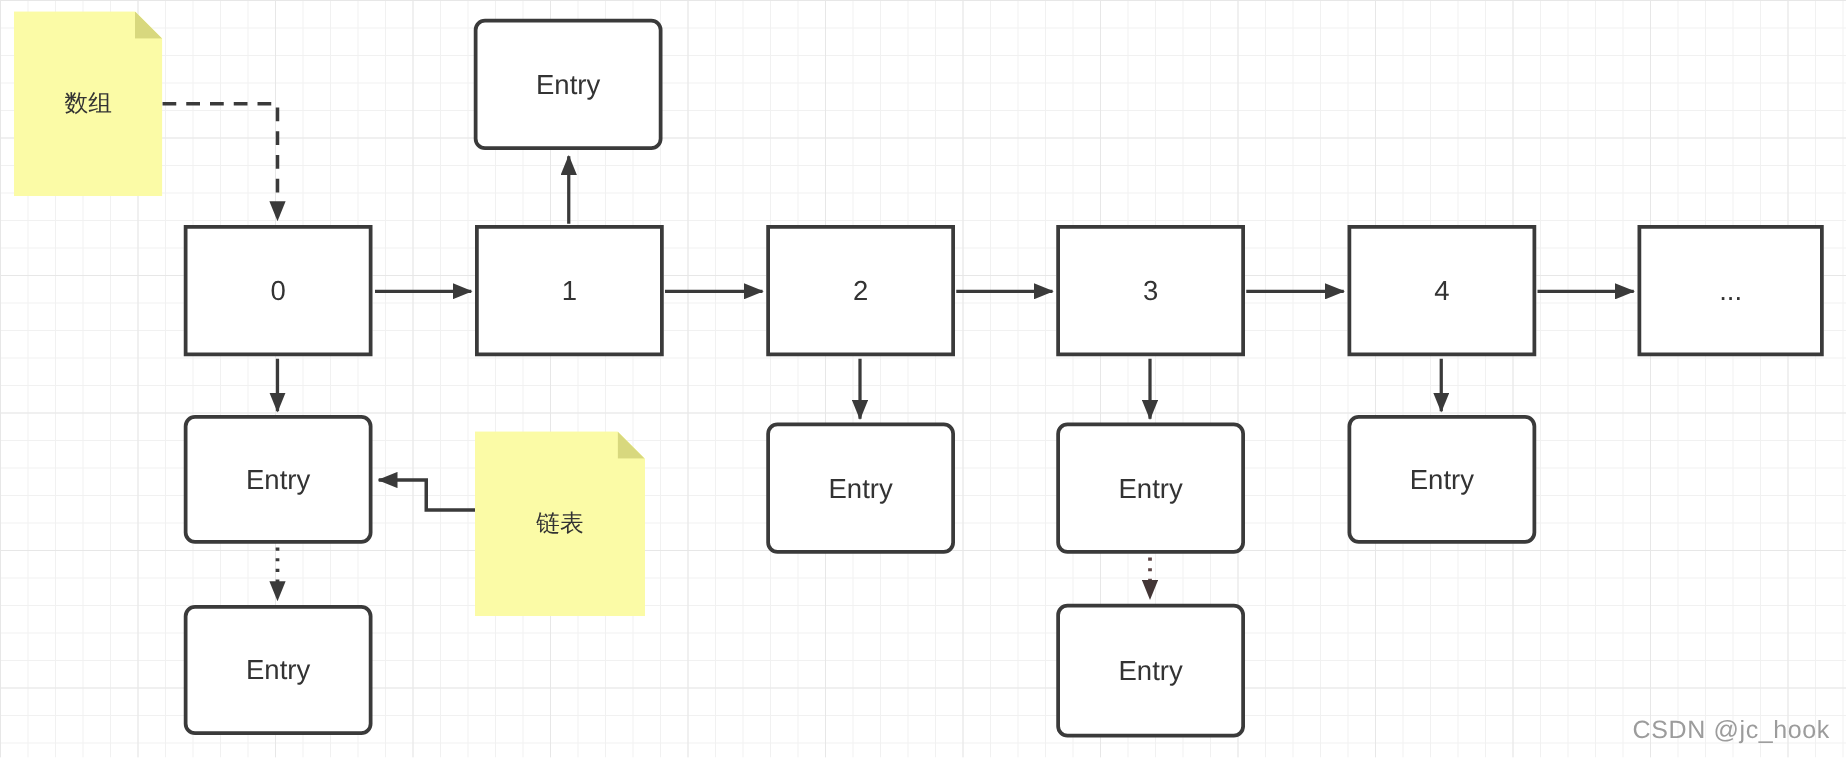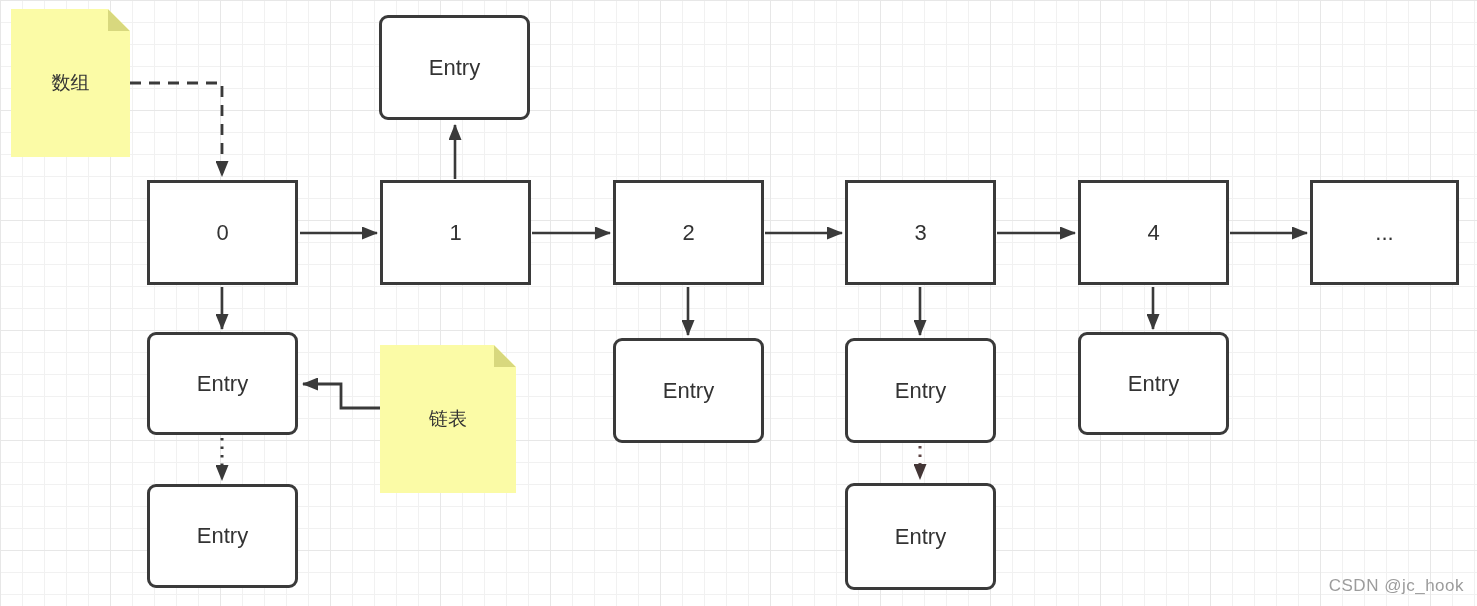--- a/index.html
+++ b/index.html
@@ -52,21 +52,21 @@
     position: absolute;
     left: 0; top: 0;
     width: 1477px; height: 606px;
     pointer-events: none;
   }
   .watermark {
     position: absolute;
     right: 13px;
     bottom: 10px;
     color: #9c9c9c;
-    font-size: 17px;
+    font-size: 20px;
     letter-spacing: 0.5px;
     text-align: right;
   }
 </style>
 </head>
 <body>
 
 <div class="canvas">
 
   <svg class="wires">

